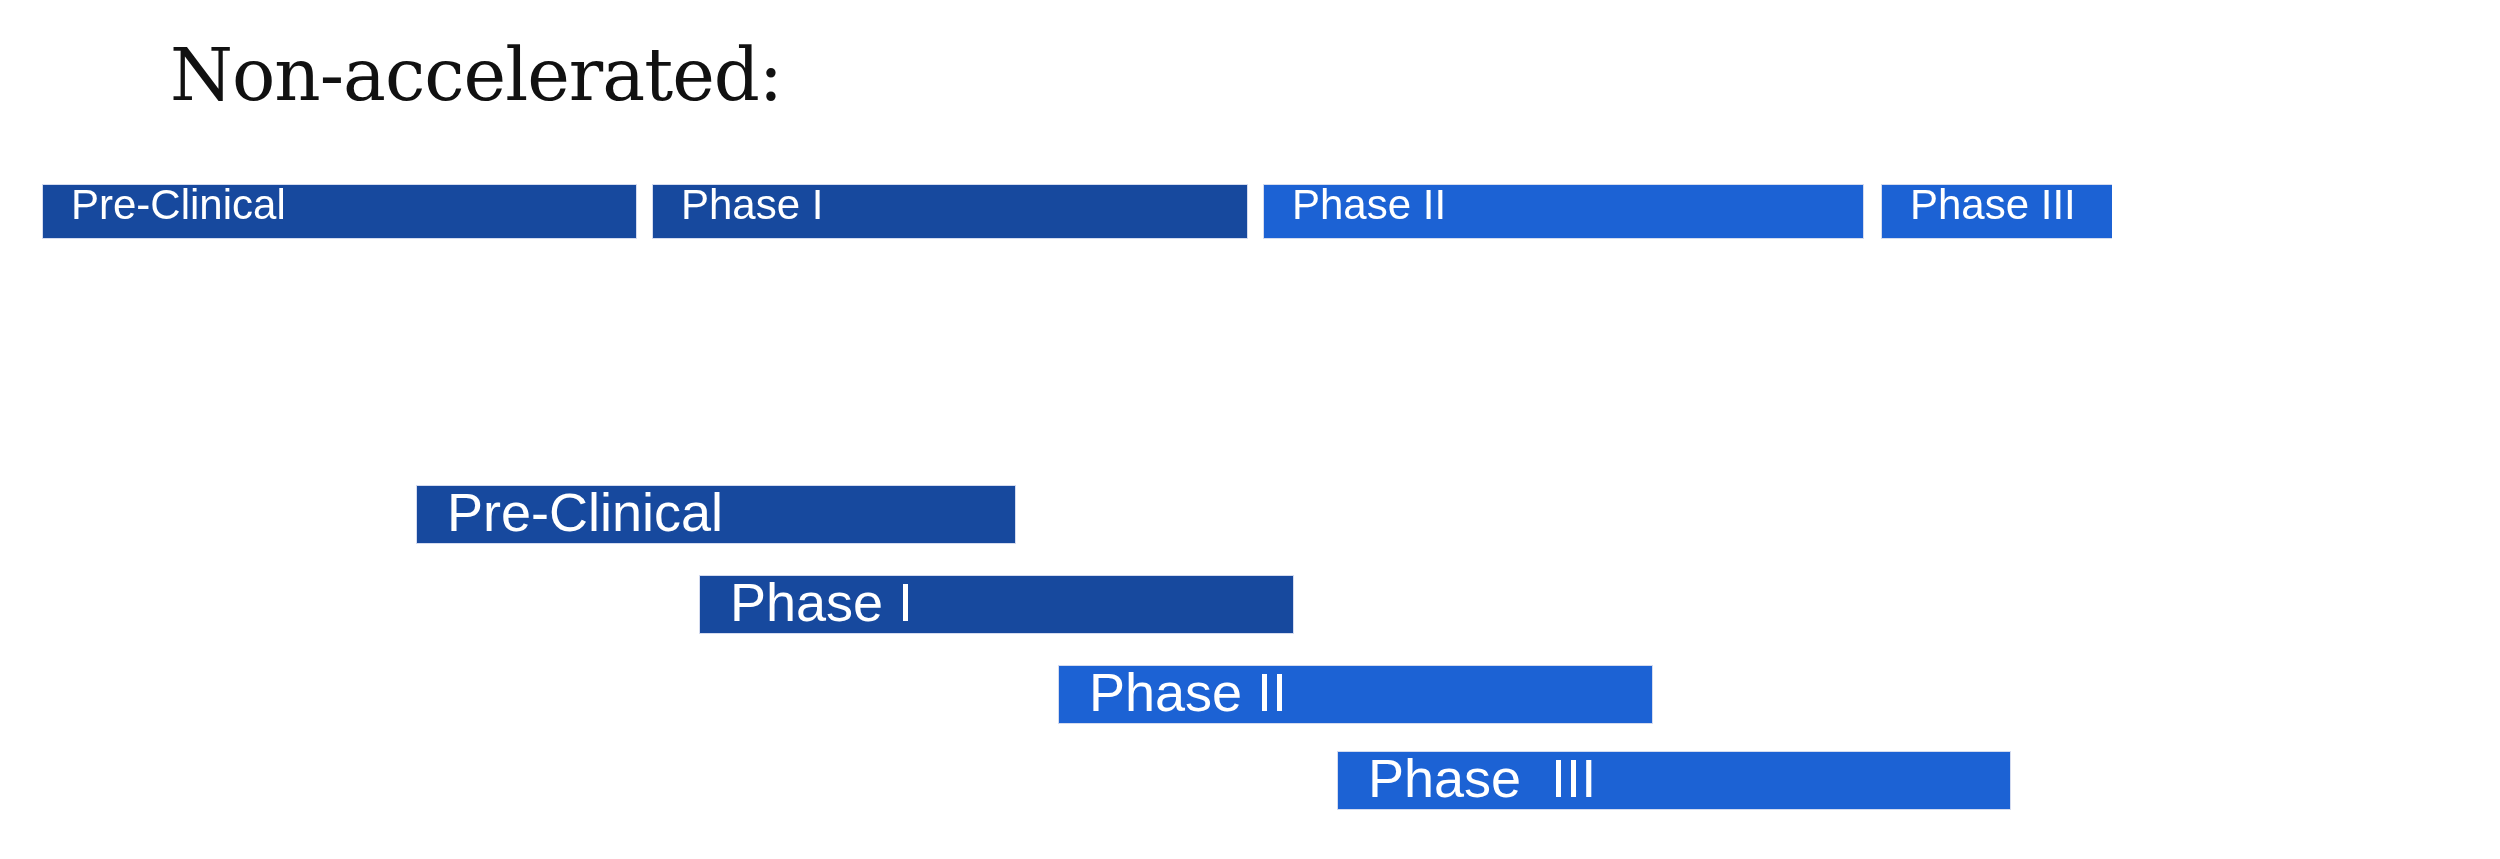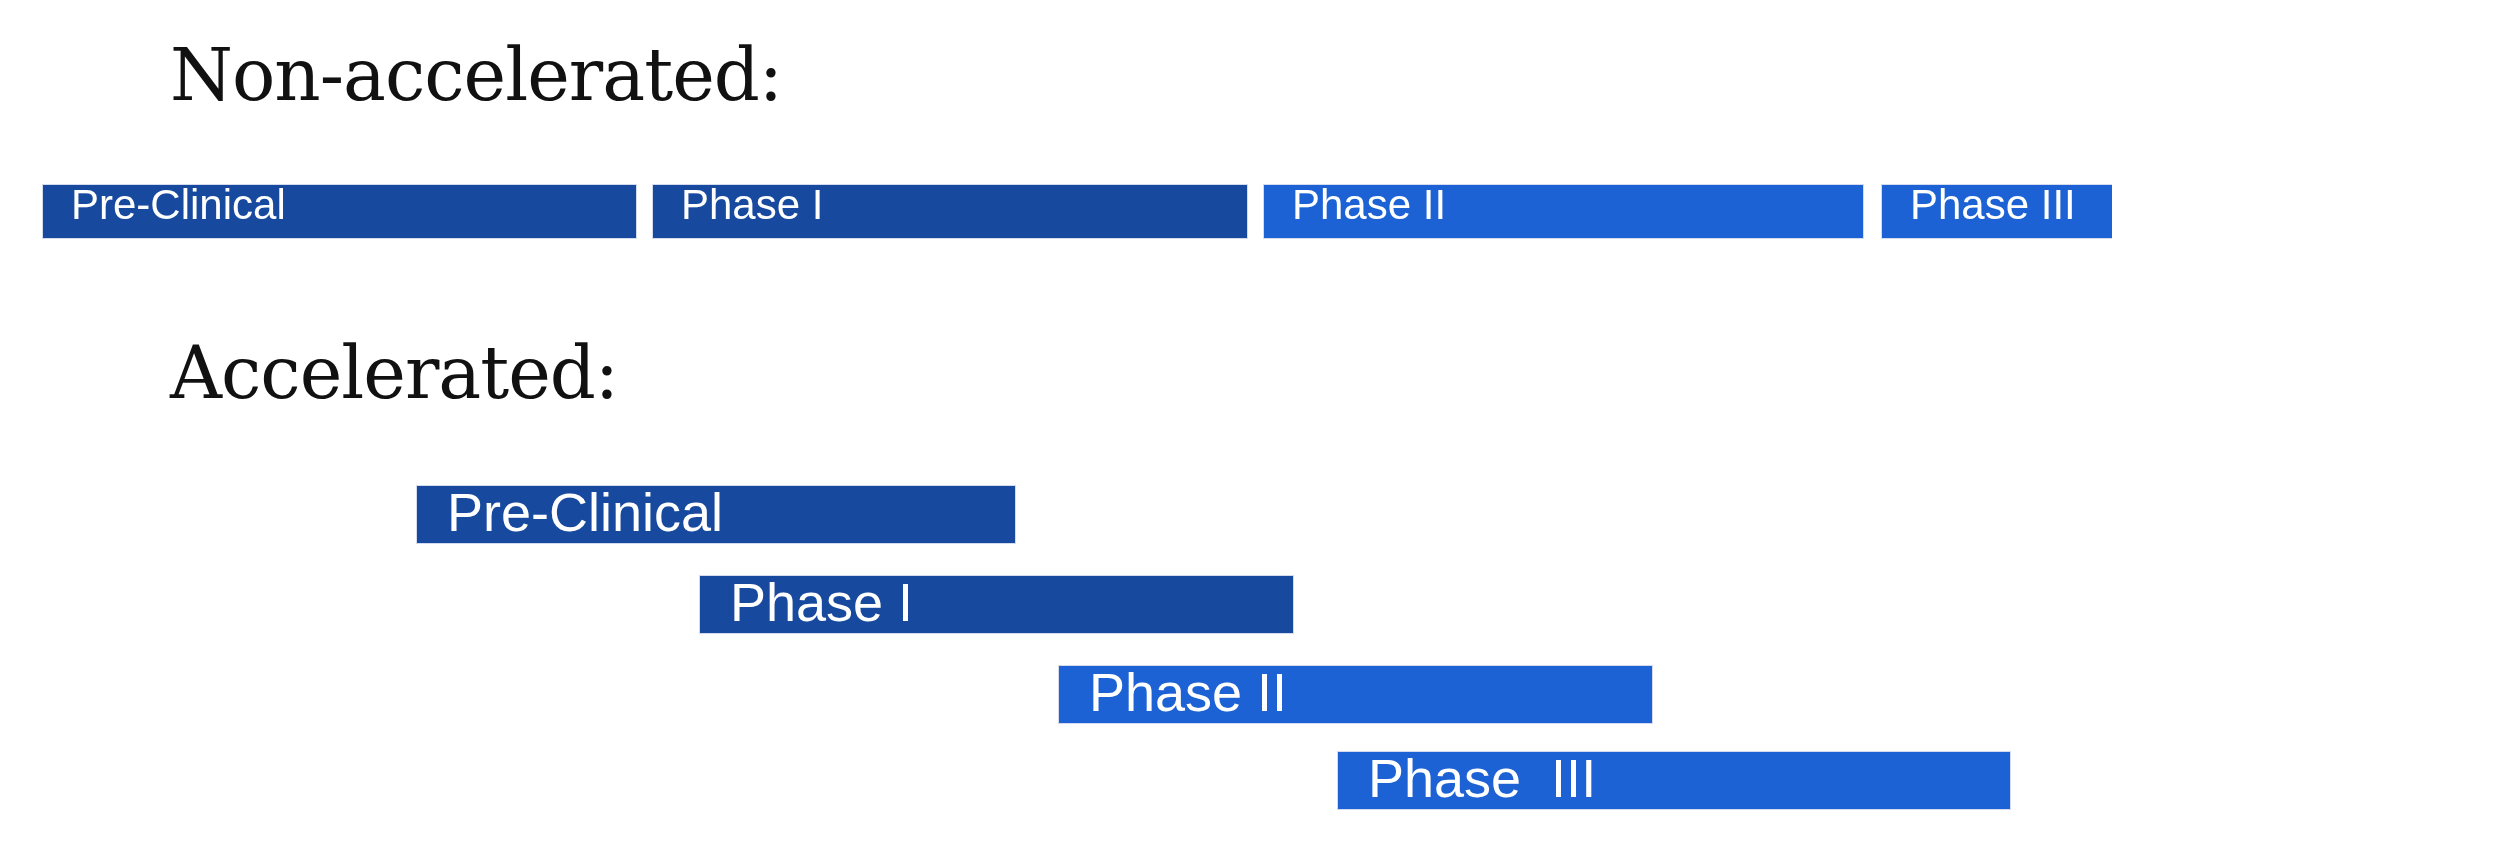--- a/index.html
+++ b/index.html
@@ -62,21 +62,20 @@
   </div>
 
   <div class="bar sec-non" style="left: 1264px; top: 185px; width: 599px; height: 53px; background: rgb(28, 98, 212);">
     <span class="bar-label" style="color: rgb(255, 255, 255);">Phase II</span>
   </div>
 
   <div class="bar sec-non" style="left: 1882px; top: 185px; width: 599px; height: 53px; background: rgb(28, 98, 212);">
     <span class="bar-label" style="color: rgb(255, 255, 255);">Phase III</span>
   </div>
 
-  <div class="section-title sec-acc" style="left: 170px; top: 332px; color: rgb(17, 17, 17);">Accelerated:</div>
 
   <div class="bar sec-acc" style="left: 417px; top: 486px; width: 598px; height: 57px; background: rgb(23, 73, 158);">
     <span class="bar-label" style="color: rgb(255, 255, 255);">Pre-Clinical</span>
   </div>
 
   <div class="bar sec-acc" style="left: 700px; top: 576px; width: 593px; height: 57px; background: rgb(23, 73, 158);">
     <span class="bar-label" style="color: rgb(255, 255, 255);">Phase I</span>
   </div>
 
   <div class="bar sec-acc" style="left: 1059px; top: 666px; width: 593px; height: 57px; background: rgb(28, 98, 212);">

